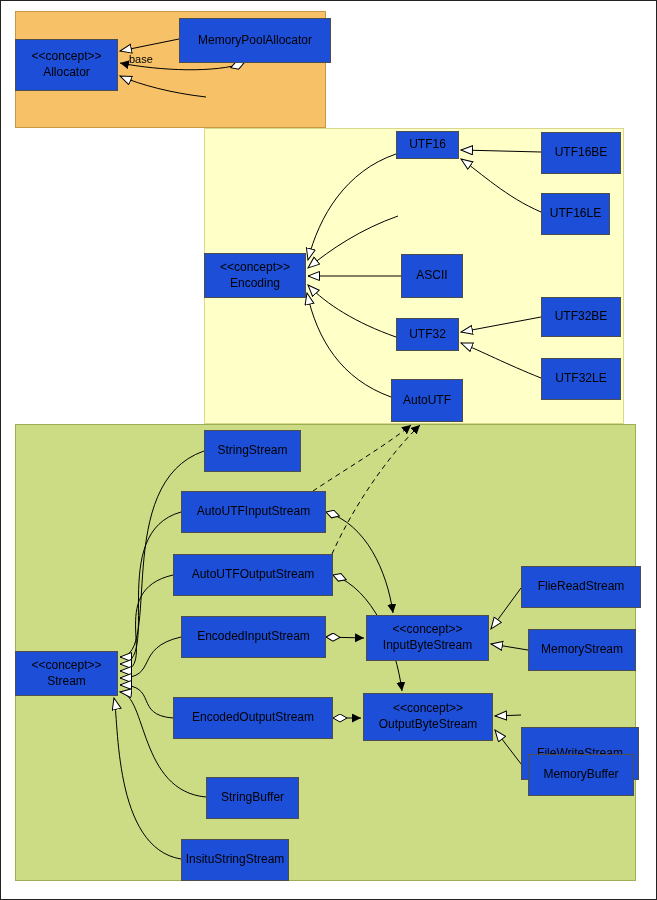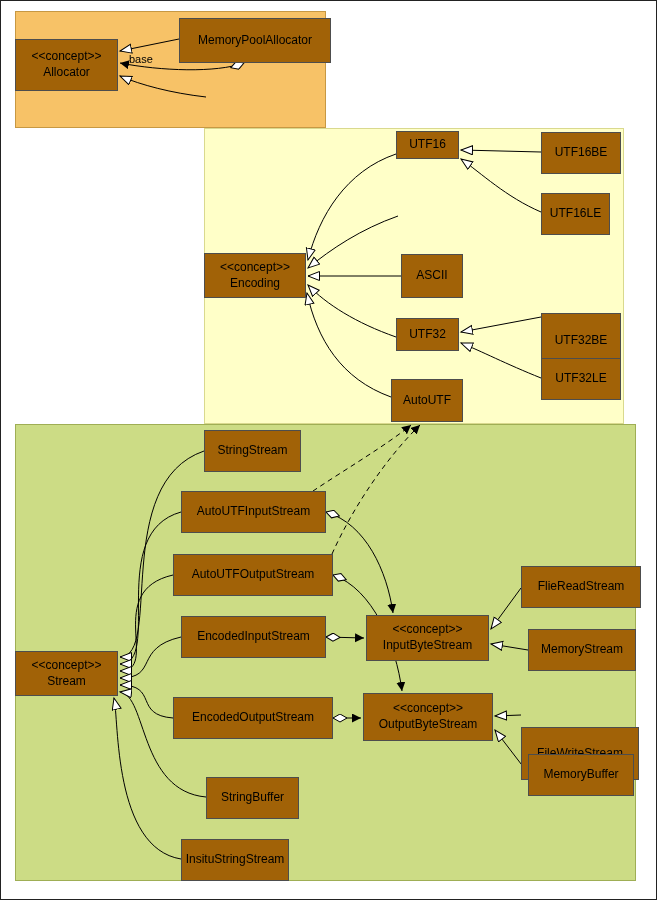--- a/index.html
+++ b/index.html
@@ -16,21 +16,21 @@
   .region { position: absolute; z-index: 0; box-sizing: border-box; }
   .region-allocator { background: #F7C267; border: 1px solid #c79843; }
   .region-encoding  { background: #FFFFC8; border: 1px solid #d9d98e; }
   .region-stream    { background: #CCDC85; border: 1px solid #9fae55; }
   #edges { position: absolute; left: 0; top: 0; z-index: 1; }
   .edge { fill: none; stroke: #000; stroke-width: 1; }
   .dashed { stroke-dasharray: 5 4; }
   .node {
     position: absolute;
     z-index: 2;
-    background: #a16207;
+    background: #1d4ed8;
     border: 1px solid #4d4d4d;
     box-sizing: border-box;
     display: flex;
     flex-direction: column;
     align-items: center;
     justify-content: center;
     text-align: left;
     font-size: 12px;
     line-height: 1.3;
     color: #000;
@@ -125,21 +125,21 @@
   </div>
   <div class="node" style="left:390px;top:378px;width:72px;height:43px">
     <span>AutoUTF</span>
   </div>
   <div class="node" style="left:540px;top:131px;width:80px;height:42px">
     <span>UTF16BE</span>
   </div>
   <div class="node" style="left:540px;top:192px;width:69px;height:42px">
     <span>UTF16LE</span>
   </div>
-  <div class="node" style="left:540px;top:312px;width:80px;height:55px">
+  <div class="node" style="left:540px;top:296px;width:80px;height:40px">
     <span>UTF32BE</span>
   </div>
   <div class="node" style="left:540px;top:357px;width:80px;height:42px">
     <span>UTF32LE</span>
   </div>
 
   <div class="node" style="left:14px;top:650px;width:103px;height:45px">
     <span>&lt;&lt;concept&gt;&gt;</span>
     <span>Stream</span>
   </div>

